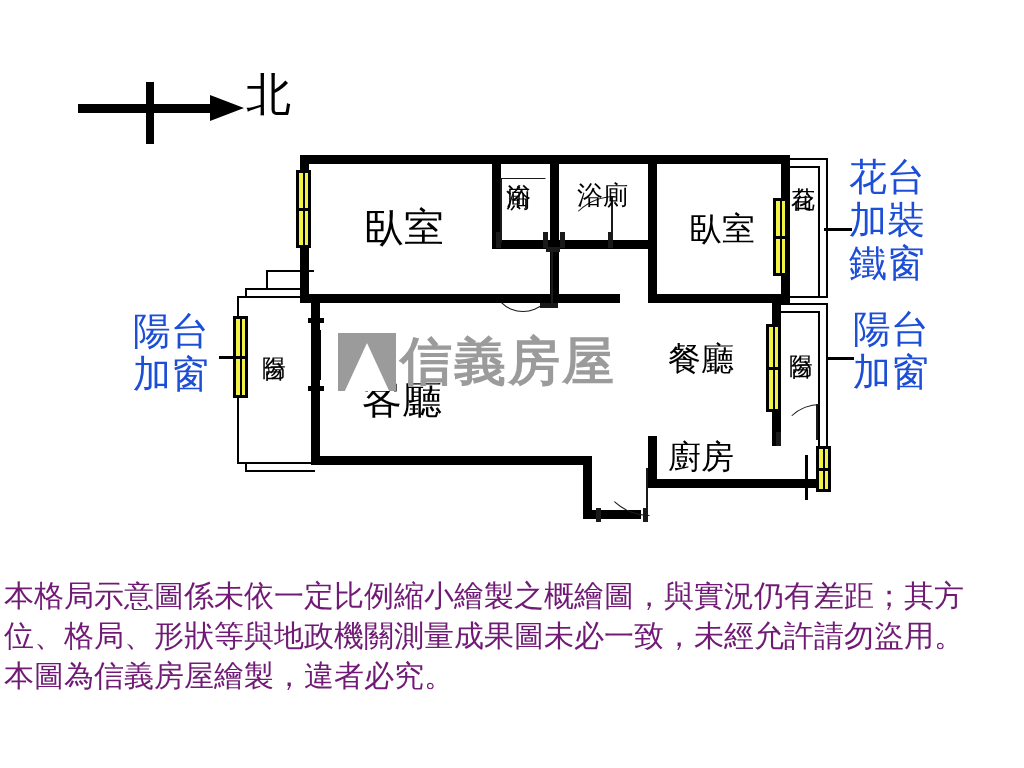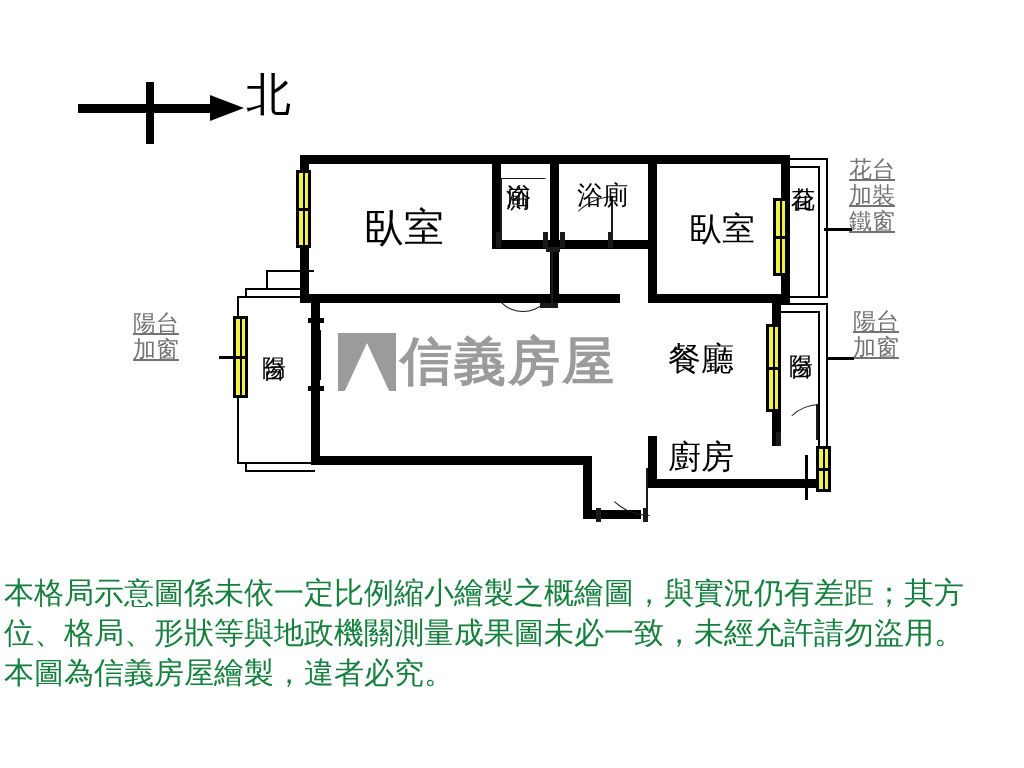--- a/index.html
+++ b/index.html
@@ -106,26 +106,25 @@
   .room-label.vertical {
     writing-mode: vertical-rl;
     text-orientation: upright;
     white-space: normal;
     line-height: 1.0;
   }
 
   
   .annot {
     position: absolute;
-    color: #737373;
-    font-family: "DejaVu Sans", "Liberation Sans", sans-serif;
-    font-size: 23px;
+    color: #1d4ed8;
+    font-family: "DejaVu Sans", "Liberation Sans", sans-serif;
+    font-size: 38px;
     line-height: 1.13;
     font-weight: 500;
-    text-decoration: underline;
   }
   .annot.center { text-align: left; }
   .leader { position: absolute; background: #000; height: 3px; }
 
   
   #watermark {
     position: absolute;
     left: 330px; top: 333px;
     width: 380px;
     pointer-events: none;
@@ -172,22 +171,22 @@
     font-family: "DejaVu Sans", "Liberation Sans", sans-serif;
   }
 
   
   #disclaimer {
     position: absolute;
     left: 4px; top: 576px;
     width: 1016px;
     font-size: 30px;
     line-height: 1.33;
-    color: #15803d;
-    font-family: Liberation Mono, monospace;
+    color: #701a75;
+    font-family: Liberation Sans, sans-serif;
   }
   #disclaimer p { margin: 0; }
 </style>
 </head>
 <body>
 
 <div id="stage">
 
   <div class="abs" id="compass-group">
     <div class="compass-arrow-shaft"></div>
@@ -316,20 +315,21 @@
     <div class="room-label vertical" style="left:506px; top:164px; font-size:25px; height:74px;">浴廁</div>
 
     <div class="room-label" style="left:577px; top:182px; font-size:26px;">浴廁</div>
 
     <div class="room-label" style="left:689px; top:212px; font-size:33px;">臥室</div>
 
     <div class="room-label vertical" style="left:791px; top:168px; font-size:24px; height:62px;">花台</div>
 
     <div class="room-label vertical" style="left:262px; top:338px; font-size:24px; height:62px;">陽台</div>
 
+    <div class="room-label" style="left:362px; top:378px; font-size:40px;">客廳</div>
 
     <div class="room-label" style="left:668px; top:342px; font-size:33px;">餐廳</div>
 
     <div class="room-label vertical" style="left:789px; top:336px; font-size:24px; height:62px;">陽台</div>
 
     <div class="room-label" style="left:668px; top:440px; font-size:33px;">廚房</div>
 
     <div class="annot center" style="left:133px; top:310px; width:84px;">
       <div>陽台</div>
       <div>加窗</div>

